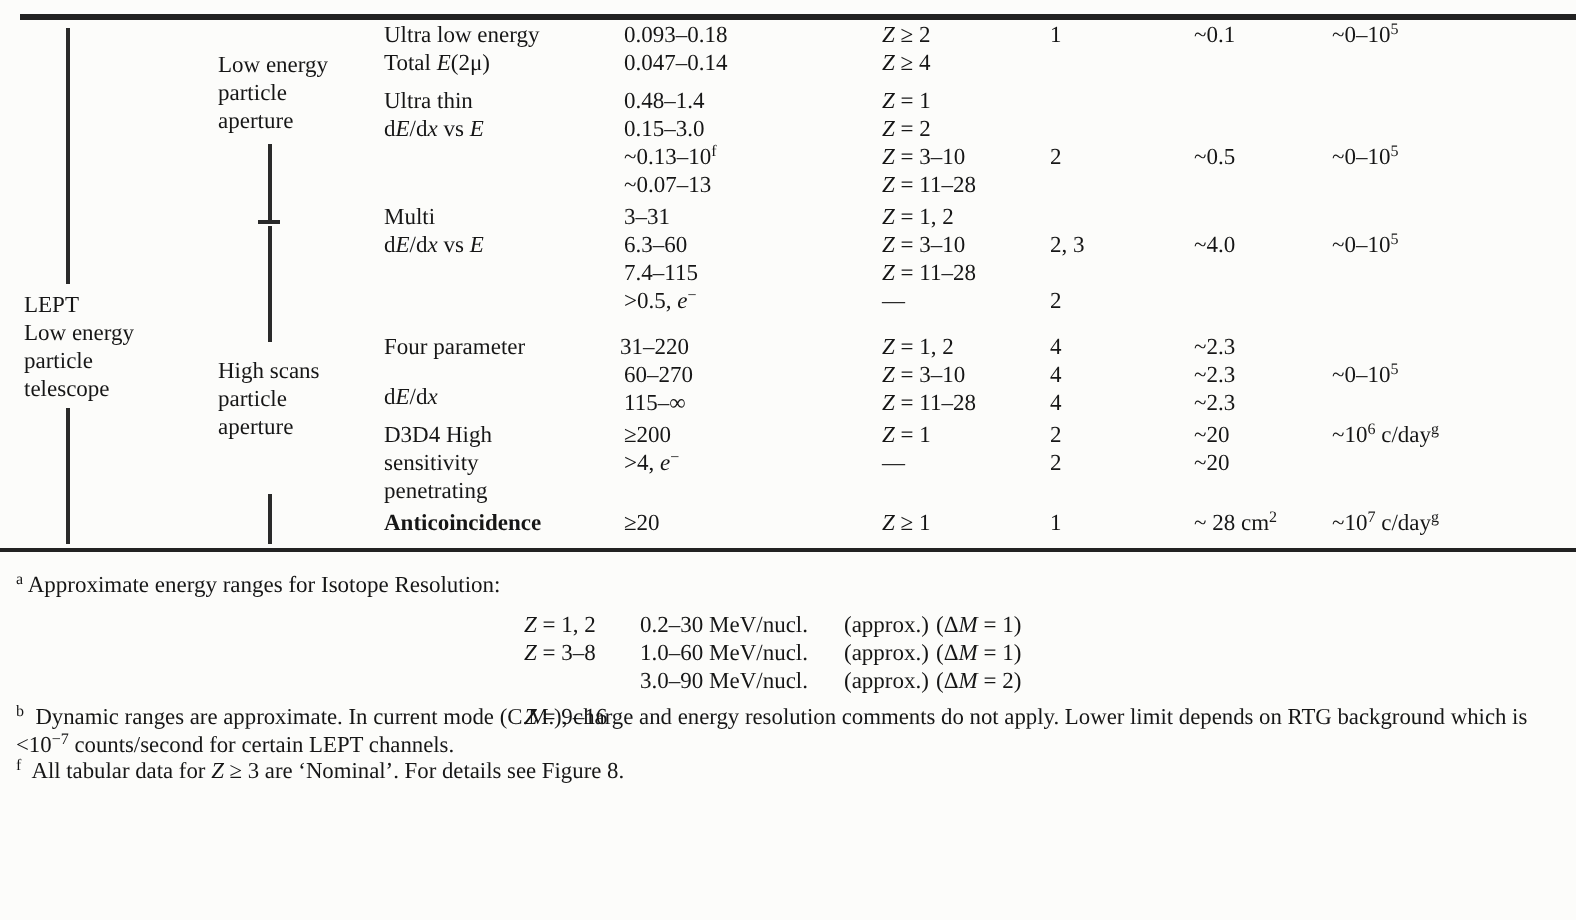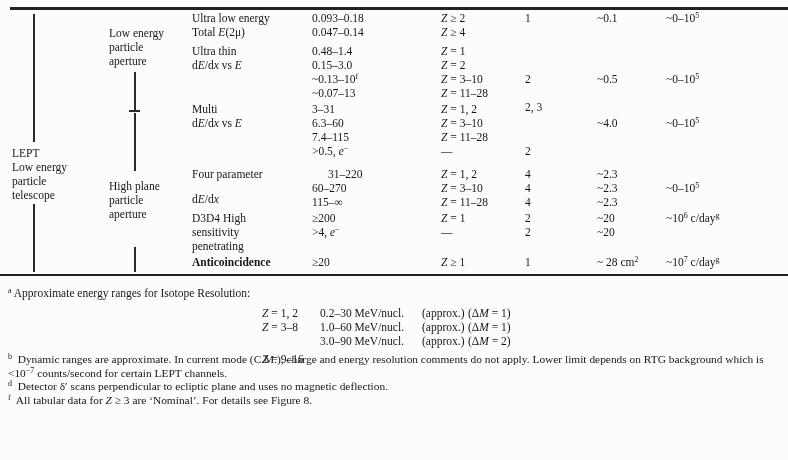--- a/index.html
+++ b/index.html
@@ -40,21 +40,21 @@
       <div>Low energy</div>
       <div>particle</div>
       <div>telescope</div>
     </div>
   <div id="ap1" class="sidelabel" style="left:109px;top:26px;">
       <div>Low energy</div>
       <div>particle</div>
       <div>aperture</div>
     </div>
   <div id="ap2" class="sidelabel" style="left:109px;top:179px;">
-      <div>High plane</div>
+      <div>High scans</div>
       <div>particle</div>
       <div>aperture</div>
     </div>
 
   <div id="table-body">
       <div class="cell" style="left: 192px; top: 11px; text-align: center;">Ultra low energy</div>
       <div class="cell" style="left: 312px; top: 11px;">0.093–0.18</div>
       <div class="cell" style="left: 441px; top: 11px;"><i>Z</i> ≥ 2</div>
       <div class="cell" style="left: 525px; top: 11px;">1</div>
       <div class="cell" style="left: 597px; top: 11px;">~0.1</div>
@@ -74,30 +74,30 @@
       <div class="cell" style="left: 597px; top: 72px;">~0.5</div>
       <div class="cell" style="left: 666px; top: 72px;">~0–10<sup>5</sup></div>
       <div class="cell" style="left: 312px; top: 86px;">~0.07–13</div>
       <div class="cell" style="left: 441px; top: 86px;"><i>Z</i> = 11–28</div>
       <div class="cell" style="left: 192px; top: 102px;">Multi</div>
       <div class="cell" style="left: 312px; top: 102px;">3–31</div>
       <div class="cell" style="left: 441px; top: 102px;"><i>Z</i> = 1, 2</div>
       <div class="cell" style="left: 192px; top: 116px;">d<i>E</i>/d<i>x</i> vs <i>E</i></div>
       <div class="cell" style="left: 312px; top: 116px;">6.3–60</div>
       <div class="cell" style="left: 441px; top: 116px;"><i>Z</i> = 3–10</div>
-      <div class="cell" style="left: 525px; top: 100px;">2, 3</div>
+      <div class="cell" style="left: 525px; top: 116px;">2, 3</div>
       <div class="cell" style="left: 597px; top: 116px;">~4.0</div>
       <div class="cell" style="left: 666px; top: 116px;">~0–10<sup>5</sup></div>
       <div class="cell" style="left: 312px; top: 130px;">7.4–115</div>
       <div class="cell" style="left: 441px; top: 130px;"><i>Z</i> = 11–28</div>
       <div class="cell" style="left: 312px; top: 144px;">&gt;0.5, <i>e</i><sup>−</sup></div>
       <div class="cell" style="left: 441px; top: 144px;">—</div>
       <div class="cell" style="left: 525px; top: 144px;">2</div>
       <div class="cell" style="left: 192px; top: 167px;">Four parameter</div>
-      <div class="cell" style="left: 328px; top: 167px; text-align: right;">31–220</div>
+      <div class="cell" style="left: 310px; top: 167px; text-align: right;">31–220</div>
       <div class="cell" style="left: 441px; top: 167px;"><i>Z</i> = 1, 2</div>
       <div class="cell" style="left: 525px; top: 167px;">4</div>
       <div class="cell" style="left: 597px; top: 167px;">~2.3</div>
       <div class="cell" style="left: 192px; top: 192px;">d<i>E</i>/d<i>x</i></div>
       <div class="cell" style="left: 312px; top: 181px;">60–270</div>
       <div class="cell" style="left: 441px; top: 181px;"><i>Z</i> = 3–10</div>
       <div class="cell" style="left: 525px; top: 181px;">4</div>
       <div class="cell" style="left: 597px; top: 181px;">~2.3</div>
       <div class="cell" style="left: 666px; top: 181px;">~0–10<sup>5</sup></div>
       <div class="cell" style="left: 312px; top: 195px;">115–∞</div>
@@ -139,17 +139,16 @@
       <div class="cell" style="left: 422px; top: 320px;">(approx.)</div>
       <div class="cell" style="left: 468px; top: 320px;">(Δ<i>M</i> = 1)</div>
       <div class="cell" style="left: 262px; top: 352px;"><i>Z</i> = 9–16</div>
       <div class="cell" style="left: 320px; top: 334px;">3.0–90 MeV/nucl.</div>
       <div class="cell" style="left: 422px; top: 334px;">(approx.)</div>
       <div class="cell" style="left: 468px; top: 334px;">(Δ<i>M</i> = 2)</div>
     </div>
 
   <div id="footnotes">
       <p><sup>b</sup>&nbsp; Dynamic ranges are approximate. In current mode (C.M.), charge and energy resolution comments do not apply. Lower limit depends on RTG background which is &lt;10<sup>−7</sup> counts/second for certain LEPT channels.</p>
-      <p><sup>d</sup>&nbsp; Detector δ′ scans perpendicular to ecliptic plane and uses no magnetic deflection.</p>
       <p><sup>f</sup>&nbsp; All tabular data for <i>Z</i> ≥ 3 are ‘Nominal’. For details see Figure 8.</p>
     </div>
 
 </div>
 
 </body></html>

